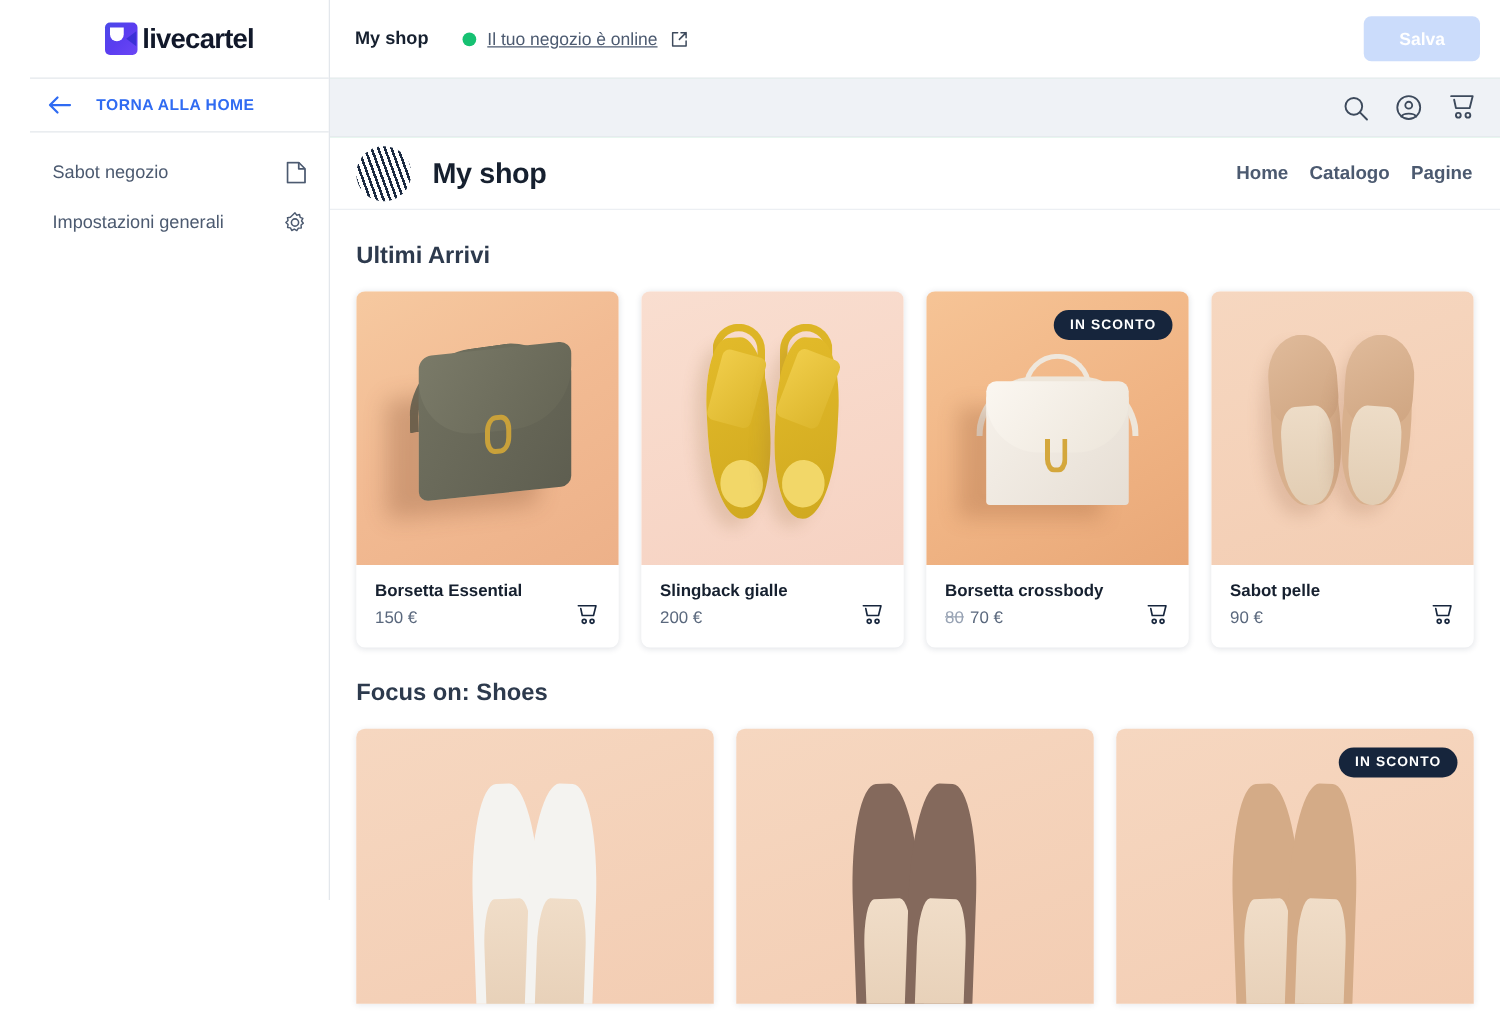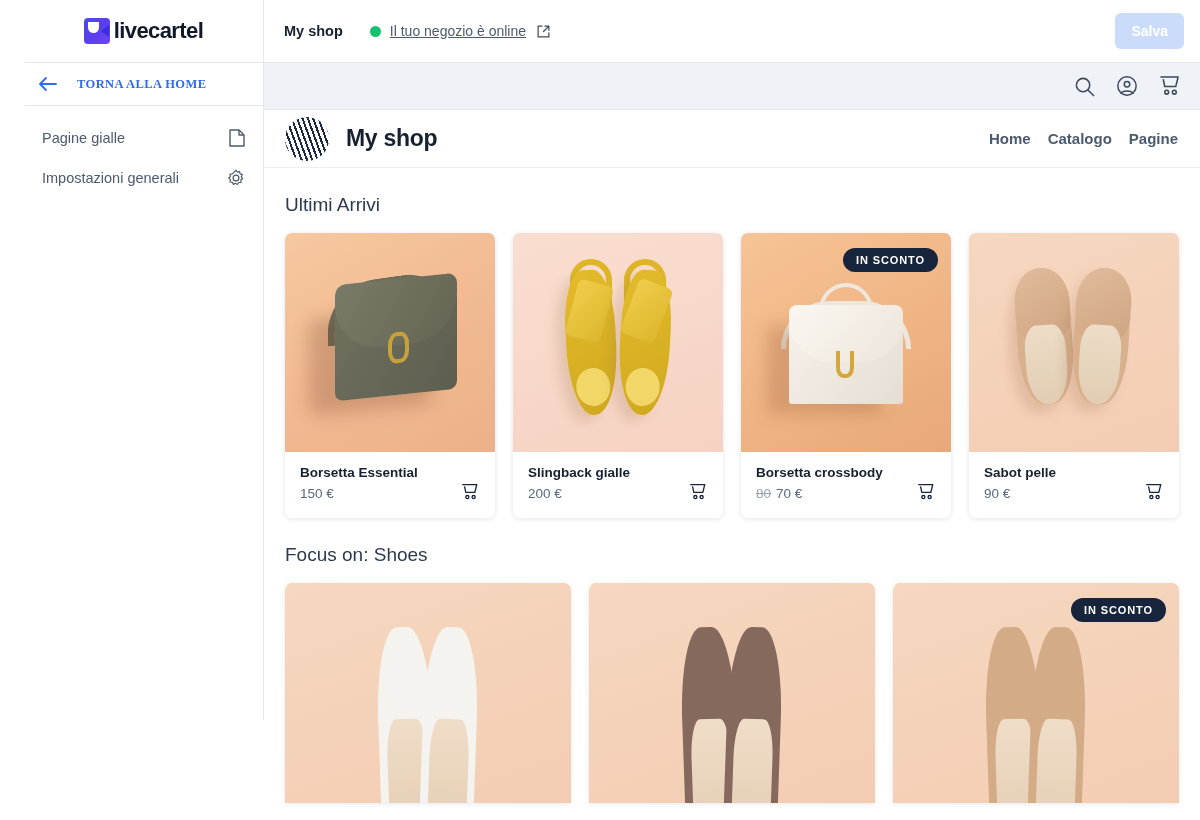--- a/index.html
+++ b/index.html
@@ -50,21 +50,20 @@
   .back-row {
     height: 43px; display: flex; align-items: center; gap: 20px;
     padding-left: 14px;
     border-bottom: 1px solid #e3e7ec;
     cursor: pointer;
   }
   .back-arrow { color: #2f6bf2; display: flex; align-items: center; }
   .back-label {
     color: #2f6bf2; font-size: 12.5px; font-weight: bold;
     letter-spacing: 0.4px;
-    font-family: Liberation Serif, serif;
   }
   .nav-list { padding-top: 12px; }
   .nav-item {
     height: 40px; display: flex; align-items: center;
     justify-content: space-between;
     padding: 0 18px 0 18px;
     cursor: pointer;
   }
   .nav-item-label { font-size: 14.5px; color: #4c5a70; }
   .nav-icon { color: #4c5a70; display: flex; align-items: center; }
@@ -81,21 +80,21 @@
   .status-dot { width: 11px; height: 11px; border-radius: 50%; background: #16c172; }
   .status-link {
     font-size: 14px; color: #4c5a70; text-decoration: underline;
     cursor: pointer;
   }
   .ext-icon { color: #3d4a5c; display: flex; align-items: center; margin-left: 2px; }
   .save-btn {
     margin-left: auto;
     background: #cbdcfb; color: #ffffff;
     border: none; border-radius: 6px;
-    padding: 10px 16px; font-size: 14px; font-weight: bold;
+    padding: 10px 28px; font-size: 14px; font-weight: bold;
     font-family: "Liberation Sans", sans-serif;
     cursor: default;
   }
 
   
   .preview-toolbar {
     height: 47px; background: #eff2f6;
     display: flex; align-items: center; justify-content: flex-end;
     padding-right: 18px; gap: 21px;
     flex: 0 0 47px;
@@ -119,21 +118,21 @@
     font-size: 23px; font-weight: bold; color: #16202f;
     margin-left: 17px; letter-spacing: -0.3px;
   }
   .store-nav { margin-left: auto; display: flex; gap: 17px; font-weight: bold; }
   .store-nav a {
     font-size: 15px; color: #4c5a70; text-decoration: none; cursor: pointer;
   }
 
   .section { padding: 0 21px; }
   .section-title {
-    font-size: 19px; color: #2d3a4d; font-weight: normal;
+    font-size: 19px; color: #2d3a4d; font-weight: bold;
     margin: 26px 0 17px 0;
   }
 
   .grid4 { display: grid; grid-template-columns: repeat(4, 1fr); gap: 18px; }
   .card {
     background: #ffffff; border-radius: 7px;
     box-shadow: 0 1px 5px rgba(25,40,70,0.13);
     overflow: hidden;
   }
   .card-img {
@@ -306,21 +305,21 @@
       <span class="back-arrow">
         <svg width="19" height="16" viewBox="0 0 19 16" fill="none">
           <path d="M8 2 L2 8 L8 14 M2 8 H18" stroke="#2f6bf2" stroke-width="1.8" stroke-linecap="round" stroke-linejoin="round"></path>
         </svg>
       </span>
       <span class="back-label">TORNA ALLA HOME</span>
     </div>
 
     <nav class="nav-list">
       <div class="nav-item">
-        <span class="nav-item-label">Pagine gialle</span>
+        <span class="nav-item-label">Sabot negozio</span>
         <span class="nav-icon">
           <svg width="16" height="18" viewBox="0 0 16 18" fill="none">
             <path d="M1 1 H10 L15 6 V17 H1 Z" stroke="#4c5a70" stroke-width="1.4" stroke-linejoin="round"></path>
             <path d="M10 1 V6 H15" stroke="#4c5a70" stroke-width="1.4" stroke-linejoin="round"></path>
           </svg>
         </span>
       </div>
       <div class="nav-item">
         <span class="nav-item-label">Impostazioni generali</span>
         <span class="nav-icon">

